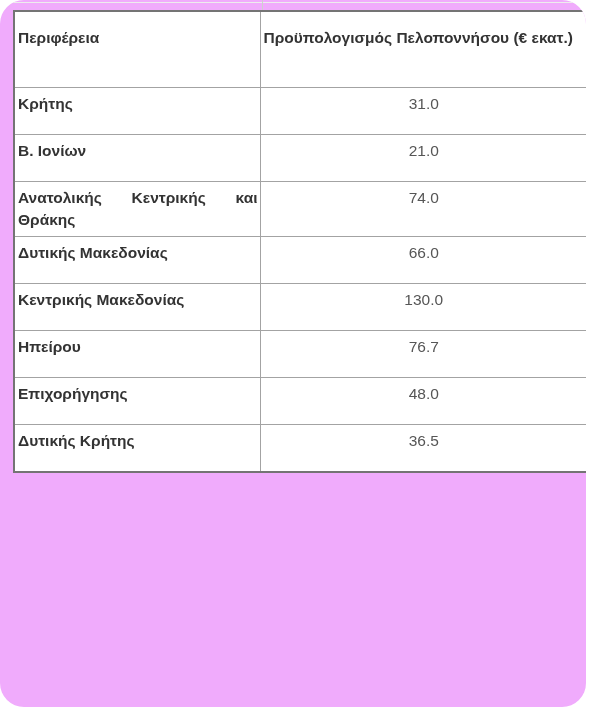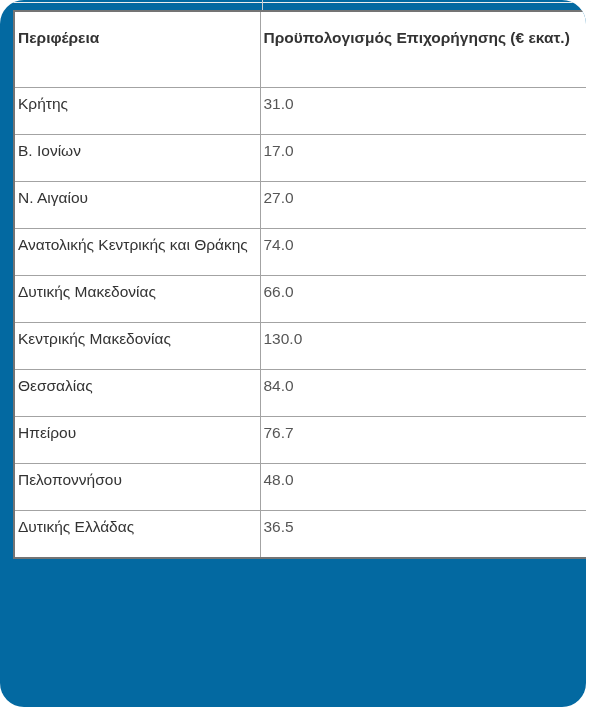--- a/index.html
+++ b/index.html
@@ -5,21 +5,21 @@
   html, body {
     margin: 0;
     padding: 0;
     background: #ffffff;
     font-family: "Liberation Sans", "DejaVu Sans", sans-serif;
   }
   .page {
     position: relative;
     width: 586px;
     height: 707px;
-    background: #0369a1;
+    background: #f0abfc;
     overflow: hidden;
     border-radius: 24px;
   }
   
   .top-hairline {
     position: absolute;
     left: 0; top: 2px;
     width: 600px; height: 1px;
     background: #ededed;
   }
@@ -49,30 +49,30 @@
   .budget-table col.c1 { width: 246px; }
   .budget-table th {
     font-weight: bold;
     color: #333333;
     text-align: left;
     vertical-align: top;
     padding: 15px 4px 38px 3px;
   }
   .region-cell {
     color: #333333;
-    font-weight: normal;
+    font-weight: bold;
     text-align: justify;
     vertical-align: top;
     padding: 5px 2px 5px 3px;
     margin-left: 31px;
   }
   .budget-cell {
     color: #565656;
     font-weight: normal;
-    text-align: left;
+    text-align: center;
     vertical-align: top;
     padding: 5px 4px 19px 3px;
   }
   tbody tr { height: 46px; }
   
   tbody tr:nth-child(4) .budget-cell { vertical-align: middle; }
 </style>
 </head>
 <body>
 
@@ -81,60 +81,52 @@
   <div class="divider-remnant"></div>
 
   <table class="budget-table">
     <colgroup>
       <col class="c1">
       <col class="c2">
     </colgroup>
     <thead>
       <tr>
         <th>Περιφέρεια</th>
-        <th>Προϋπολογισμός Επιχορήγησης (€ εκατ.)</th>
+        <th>Προϋπολογισμός Πελοποννήσου (€ εκατ.)</th>
       </tr>
     </thead>
     <tbody id="table-body">
 
     <tr>
           <td class="region-cell">Κρήτης</td>
           <td class="budget-cell">31.0</td>
         </tr>
         <tr>
           <td class="region-cell">Β. Ιονίων</td>
-          <td class="budget-cell">17.0</td>
-        </tr>
-        <tr>
-          <td class="region-cell">Ν. Αιγαίου</td>
-          <td class="budget-cell">27.0</td>
+          <td class="budget-cell">21.0</td>
         </tr>
         <tr>
           <td class="region-cell">Ανατολικής Κεντρικής και Θράκης</td>
           <td class="budget-cell">74.0</td>
         </tr>
         <tr>
           <td class="region-cell">Δυτικής Μακεδονίας</td>
           <td class="budget-cell">66.0</td>
         </tr>
         <tr>
           <td class="region-cell">Κεντρικής Μακεδονίας</td>
           <td class="budget-cell">130.0</td>
         </tr>
         <tr>
-          <td class="region-cell">Θεσσαλίας</td>
-          <td class="budget-cell">84.0</td>
-        </tr>
-        <tr>
           <td class="region-cell">Ηπείρου</td>
           <td class="budget-cell">76.7</td>
         </tr>
         <tr>
-          <td class="region-cell">Πελοποννήσου</td>
+          <td class="region-cell">Επιχορήγησης</td>
           <td class="budget-cell">48.0</td>
         </tr>
         <tr>
-          <td class="region-cell">Δυτικής Ελλάδας</td>
+          <td class="region-cell">Δυτικής Κρήτης</td>
           <td class="budget-cell">36.5</td>
         </tr>
       </tbody>
   </table>
 </div>
 
 </body></html>

